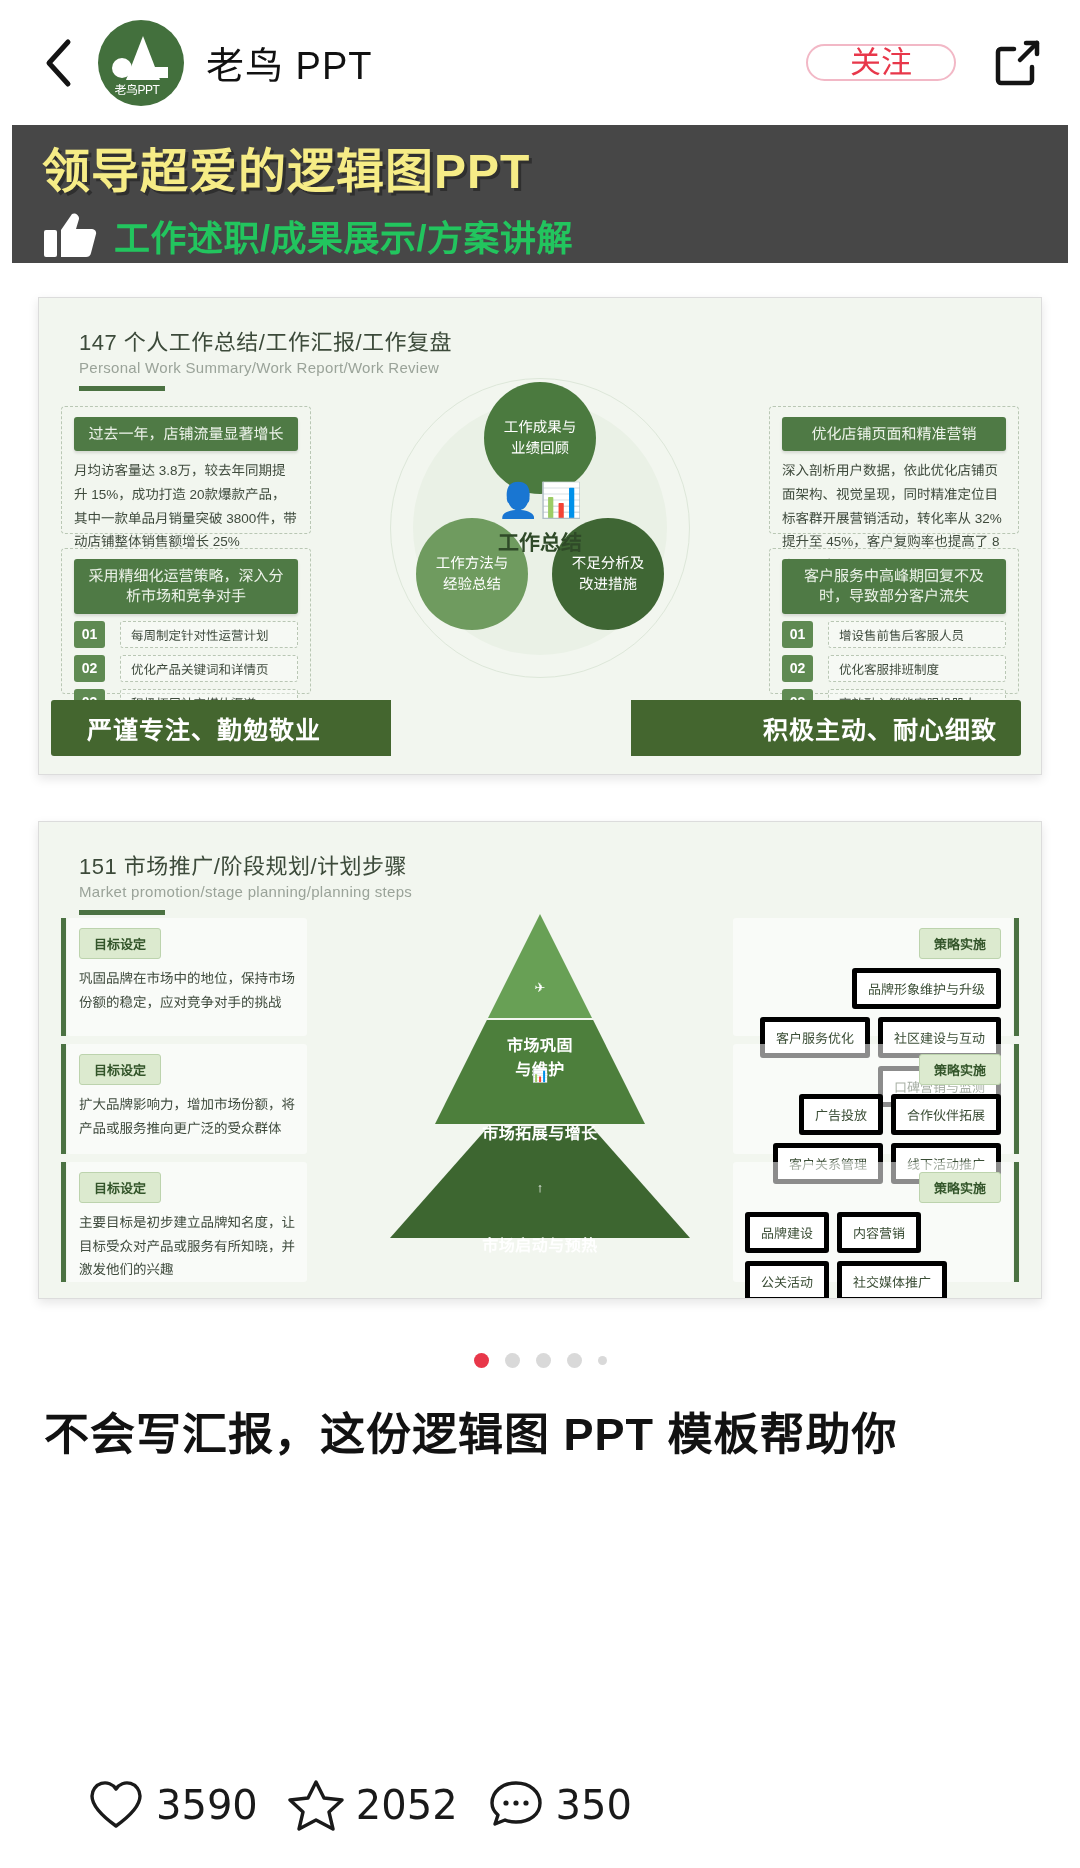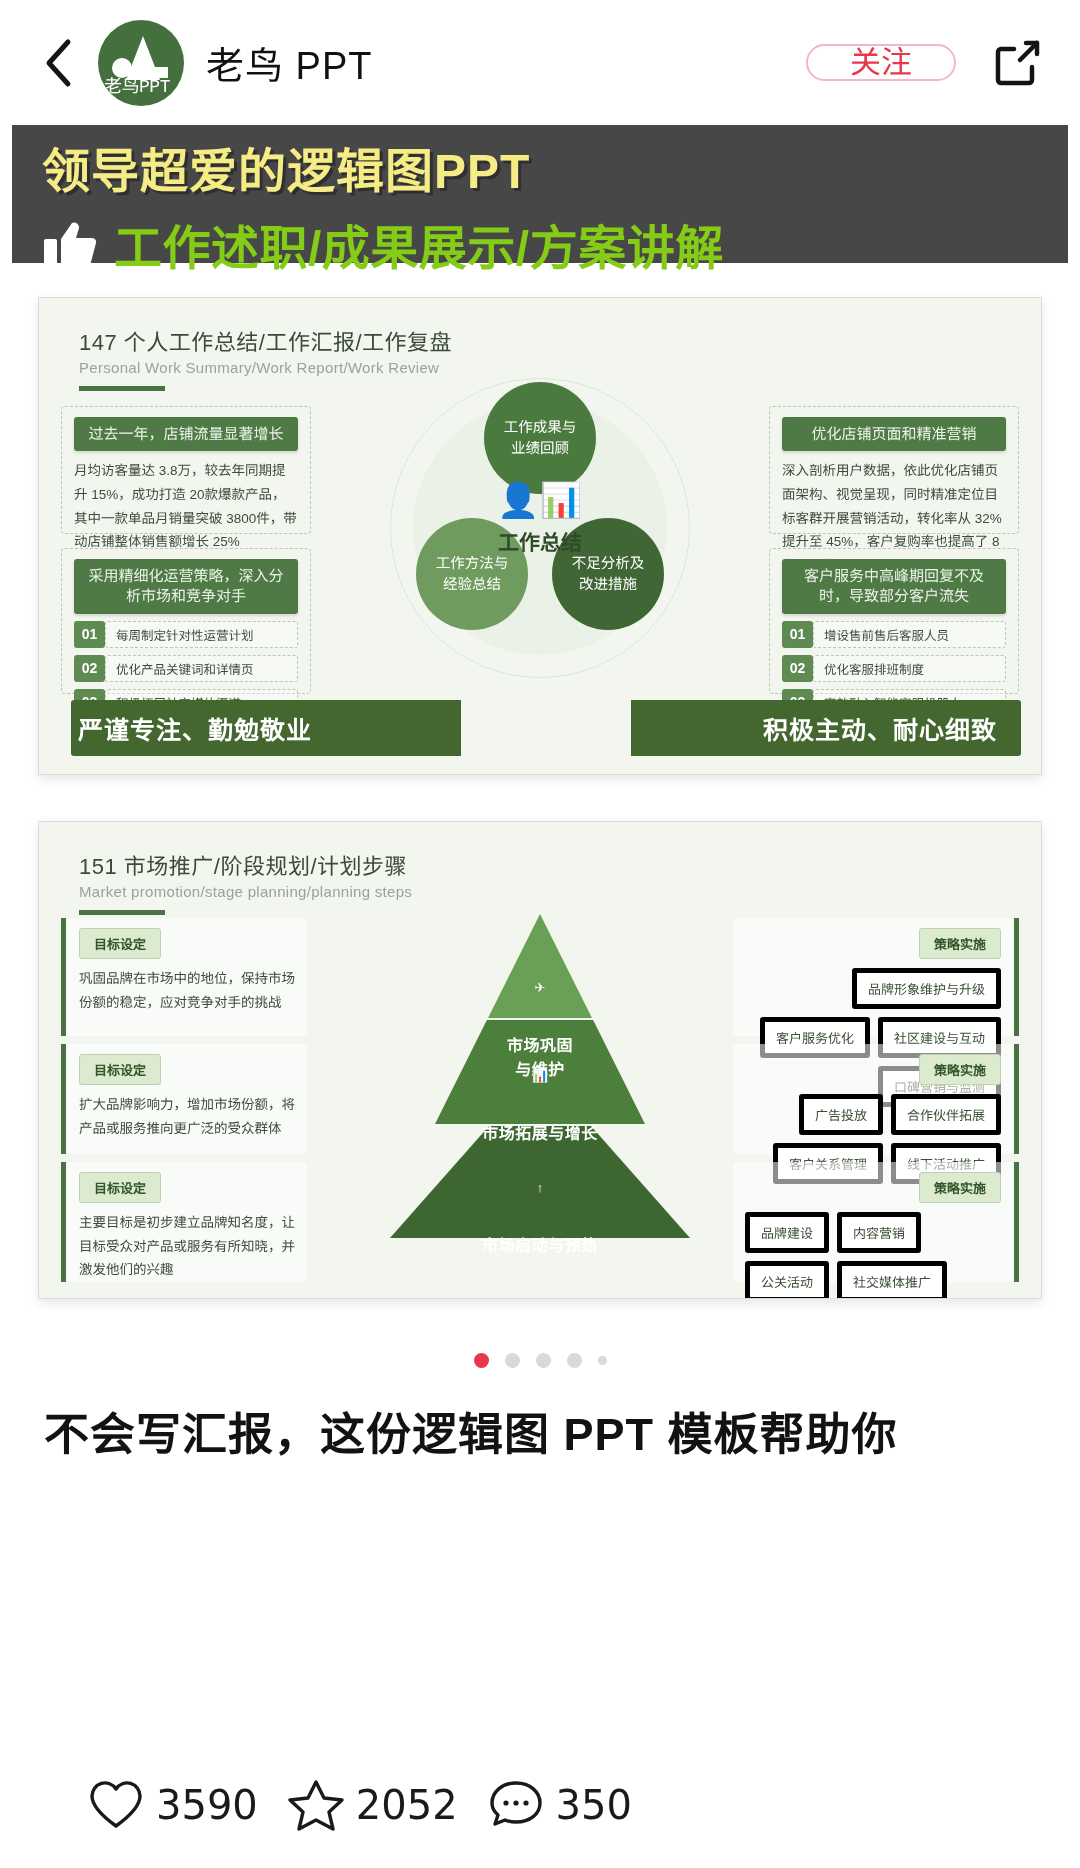--- a/index.html
+++ b/index.html
@@ -45,22 +45,22 @@
     width: 20px; height: 20px; border-radius: 50%;
     background: #ffffff;
   }
   .avatar .sq {
     position: absolute; right: 16px; top: 47px;
     width: 13px; height: 11px; background: #ffffff;
   }
   .avatar .av-label {
     position: absolute; left: 0; right: 8px; bottom: 9px;
     text-align: center; color: #fff;
-    font-size: 18px; letter-spacing: -0.5px;
-    font-family: Liberation Mono, monospace;
+    font-size: 12px; letter-spacing: -0.5px;
+    font-family: Liberation Sans, sans-serif;
   }
   .account-name {
     font-size: 38px; color: #111; font-weight: 400;
     letter-spacing: 1px;
     white-space: nowrap;
   }
   .spacer { flex: 1 1 auto; }
   .follow-btn {
     border: 2px solid #f2b8c6;
     color: #e8374a;
@@ -85,21 +85,21 @@
     color: #f6ec86;
     font-size: 48px;
     font-weight: bold;
     letter-spacing: 1px;
     text-shadow: 3px 3px 0 #2f2f2f;
     line-height: 1.2;
   }
   .promo-sub-row { display: flex; align-items: center; margin-top: 8px; gap: 16px; }
   .thumb-icon { width: 56px; height: 50px; flex: 0 0 auto; }
   .promo-sub {
-    color: #84cc16; font-size: 48px; font-weight: bold; letter-spacing: 0.5px;
+    color: #22c55e; font-size: 36px; font-weight: bold; letter-spacing: 0.5px;
   }
 
   
   .slide {
     margin: 34px 38px 0 38px;
     background: #f2f6ef;
     border: 1px solid #dcdcdc;
     box-shadow: 0 4px 10px rgba(0,0,0,0.10);
     position: relative;
     overflow: hidden;
@@ -122,39 +122,39 @@
     background: #4f7a45;
     color: #edf3ea;
     font-size: 15px;
     text-align: center;
     padding: 7px 10px;
     border-radius: 3px;
     line-height: 1.35;
     box-shadow: 0 2px 3px rgba(0,0,0,0.12);
   }
   .body-txt { font-size: 13.5px; color: #3e4a3c; line-height: 1.75; }
-  .num-row { display: flex; align-items: stretch; margin-top: 7px; gap: 0; }
+  .num-row { display: flex; align-items: stretch; margin-top: 7px; gap: 15px; }
   .num-badge {
     background: #5f8a52; color: #fff; font-size: 14px; font-weight: bold;
     width: 31px; min-height: 27px; display: flex; align-items: center; justify-content: center;
     border-radius: 3px; flex: 0 0 auto;
   }
   .num-txt {
     flex: 1 1 auto; border: 1px dashed #b9c7b4; border-radius: 3px;
     font-size: 12.5px; color: #3e4a3c;
     display: flex; align-items: center; padding-left: 10px;
     background: rgba(255,255,255,0.35);
   }
   .footer-band {
     position: absolute; bottom: 18px; height: 56px;
     background: #44662f; color: #fff;
     display: flex; align-items: center;
     font-size: 25px; font-weight: bold; letter-spacing: 1px;
   }
-  .fb-left { left: 32px; width: 390px; padding-left: 7px; border-radius: 3px 0 0 3px; }
+  .fb-left { left: 12px; width: 340px; padding-left: 36px; border-radius: 3px 0 0 3px; }
   .fb-right { right: 20px; width: 390px; padding-right: 24px; justify-content: flex-end; border-radius: 0 3px 3px 0; }
 
   
   .circle-wrap {
     position: absolute; left: 50%; top: 70px; transform: translateX(-50%);
     width: 330px; height: 350px;
   }
   .ring-outer {
     position: absolute; left: 15px; top: 10px; width: 300px; height: 300px;
     border-radius: 50%; border: 1px solid #dde7d9;

